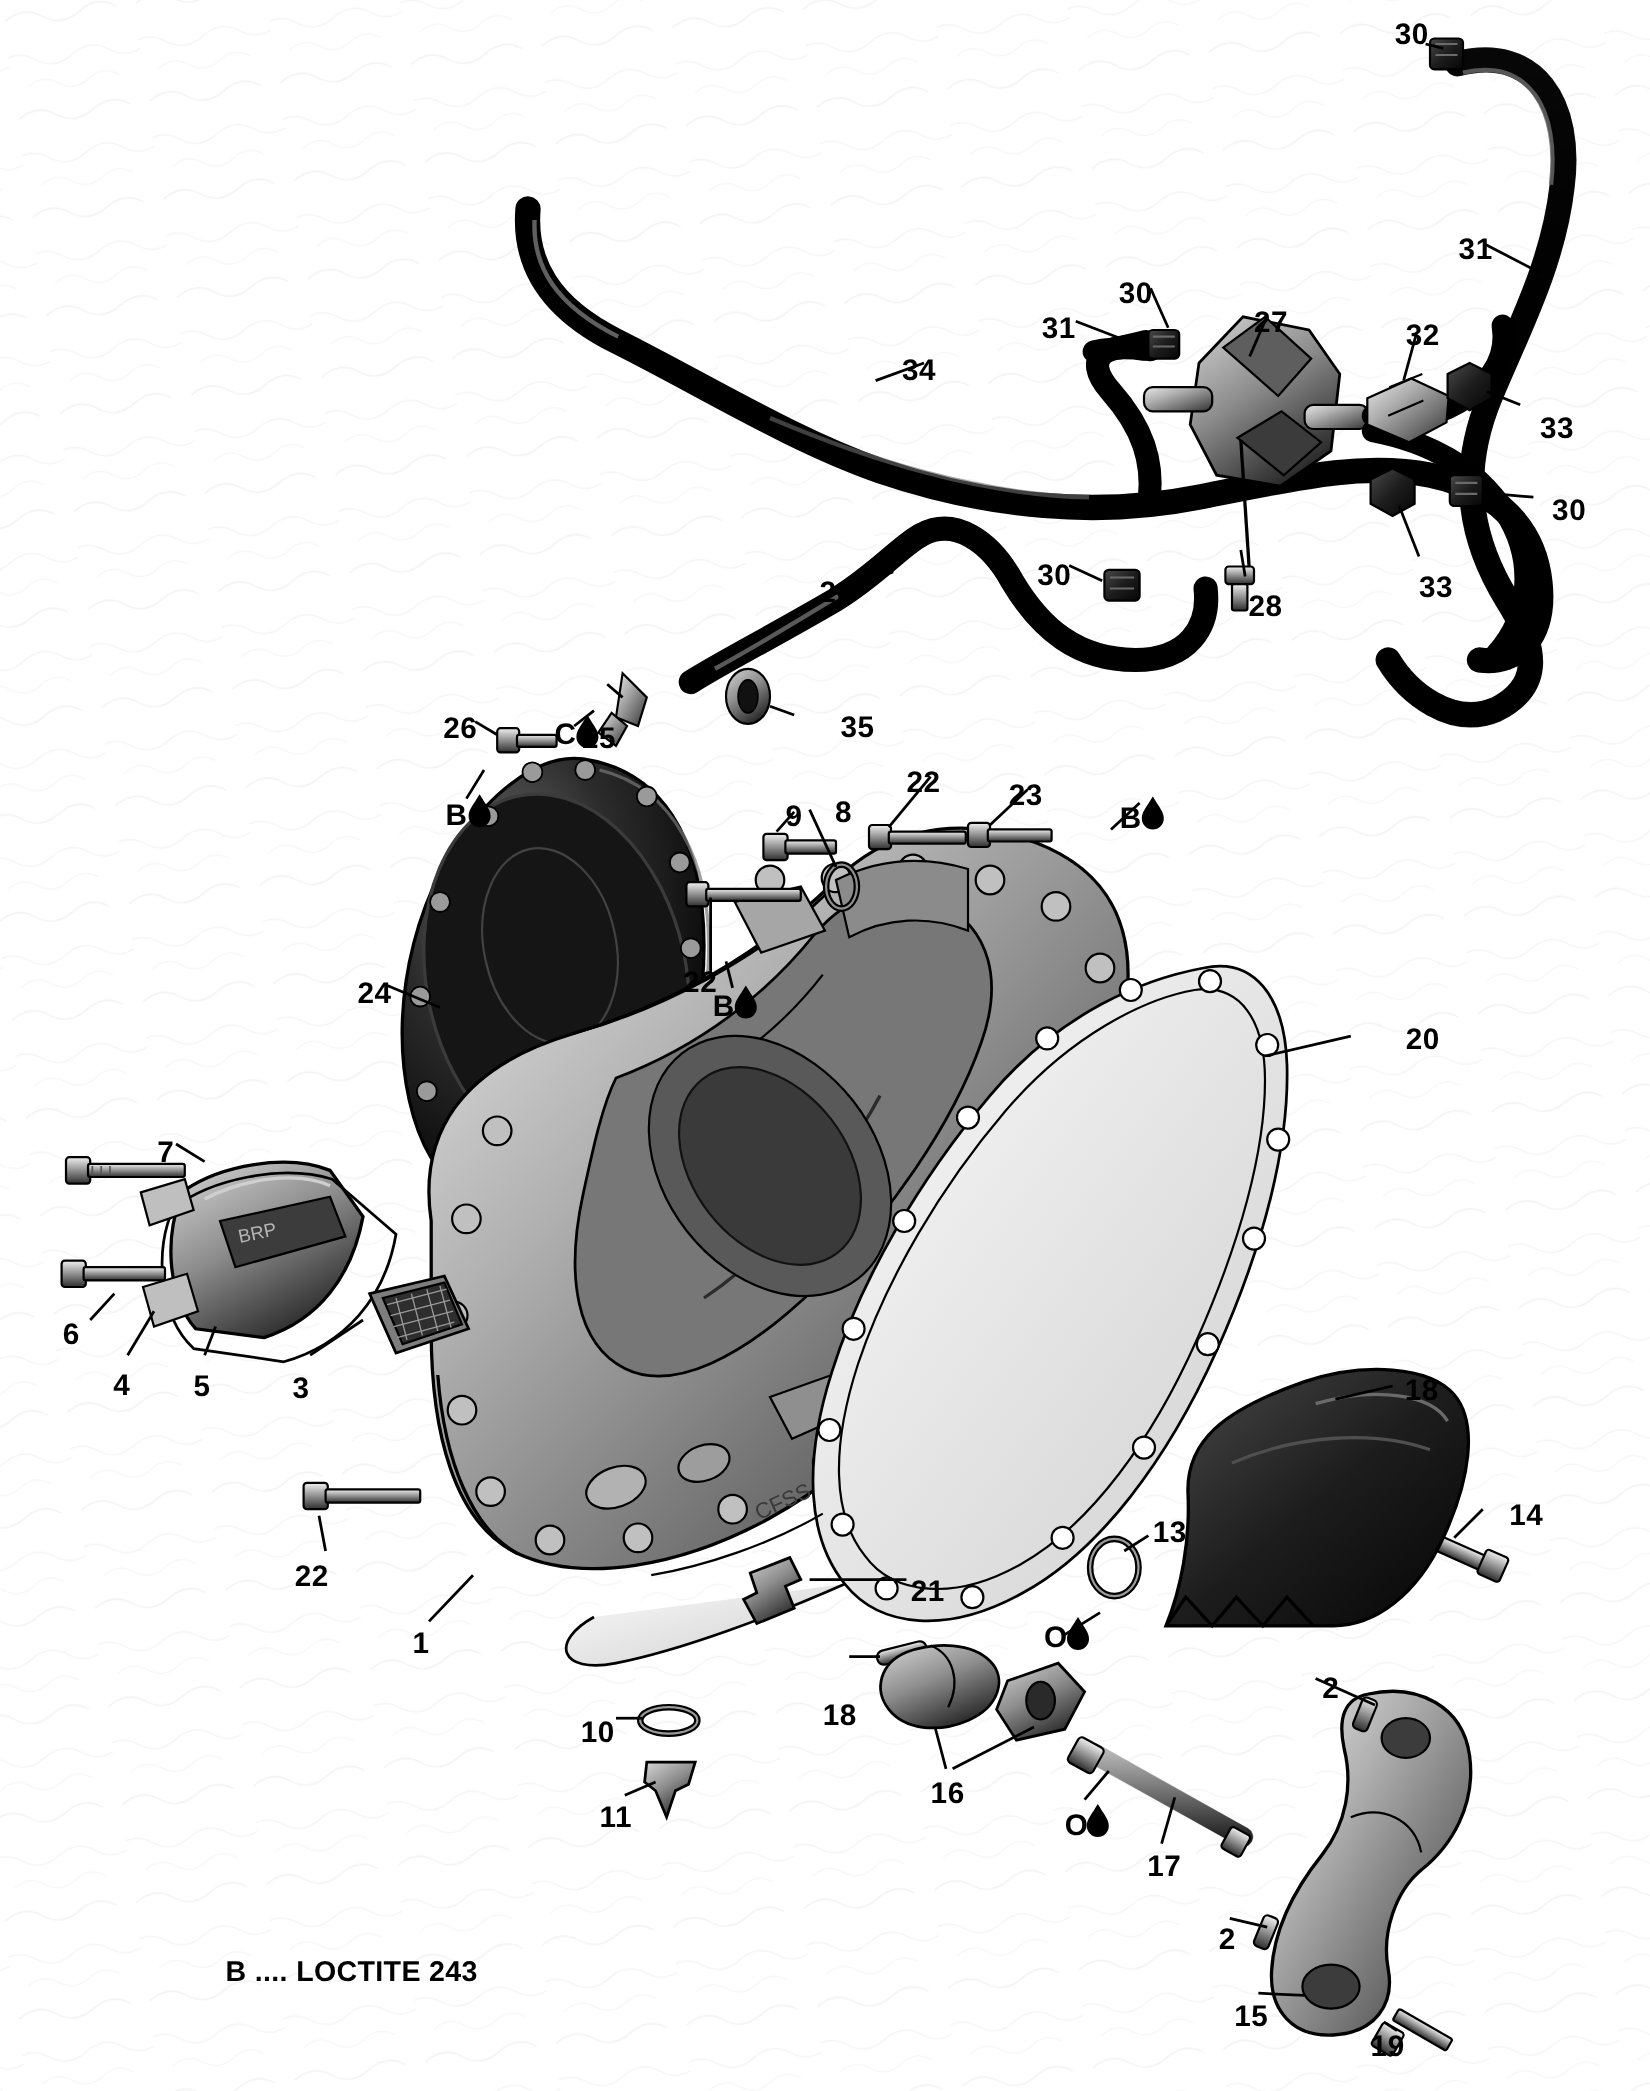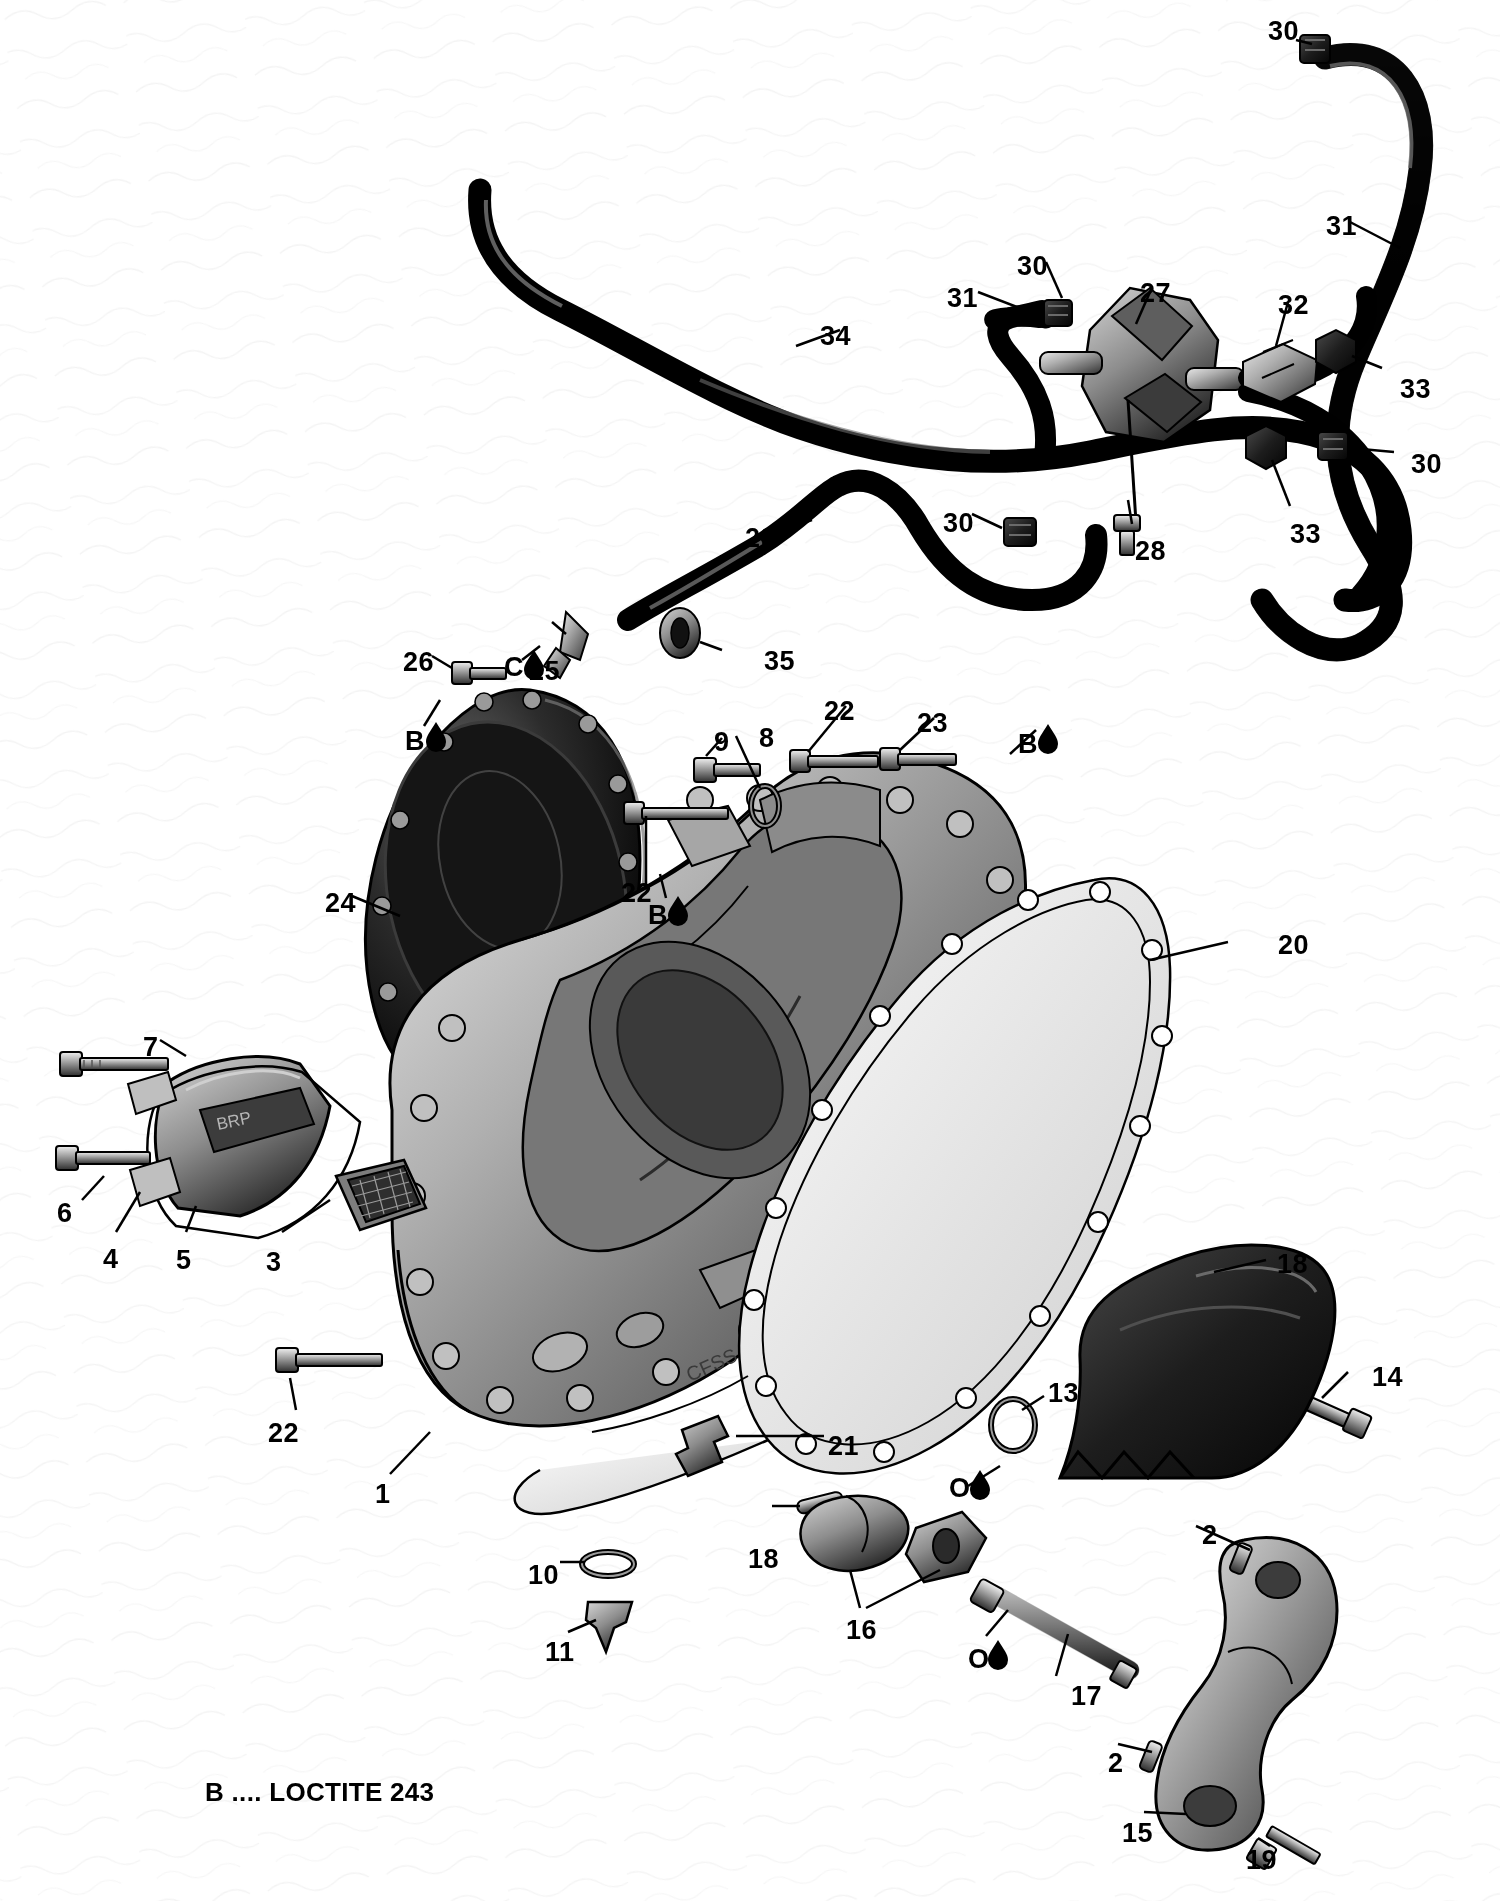--- a/index.html
+++ b/index.html
@@ -540,21 +540,21 @@
       <div class="callout" style="left: 268px; top: 1418px;">22</div>
       <div class="callout" style="left: 828px; top: 1431px;">21</div>
       <div class="callout" style="left: 375px; top: 1479px;">1</div>
       <div class="callout" style="left: 949px; top: 1473px;">O</div>
       <div class="callout" style="left: 748px; top: 1544px;">18</div>
       <div class="callout" style="left: 1202px; top: 1520px;">2</div>
       <div class="callout" style="left: 528px; top: 1560px;">10</div>
       <div class="callout" style="left: 846px; top: 1615px;">16</div>
       <div class="callout" style="left: 968px; top: 1644px;">O</div>
       <div class="callout" style="left: 545px; top: 1637px;">11</div>
-      <div class="callout" style="left: 1043px; top: 1681px; margin-left: 28px;">17</div>
+      <div class="callout" style="left: 1043px; top: 1681px;">17</div>
       <div class="callout" style="left: 1108px; top: 1748px;">2</div>
       <div class="callout" style="left: 1122px; top: 1818px;">15</div>
       <div class="callout" style="left: 1246px; top: 1845px;">19</div>
     </div>
 
   <div class="legend">
     <div>B .... LOCTITE 243</div>
     <div>C .... LOCTITE 648</div>
     
   </div>

